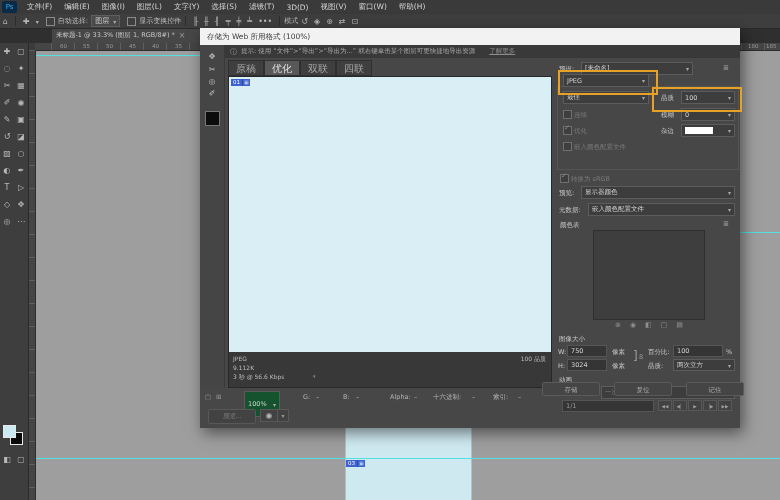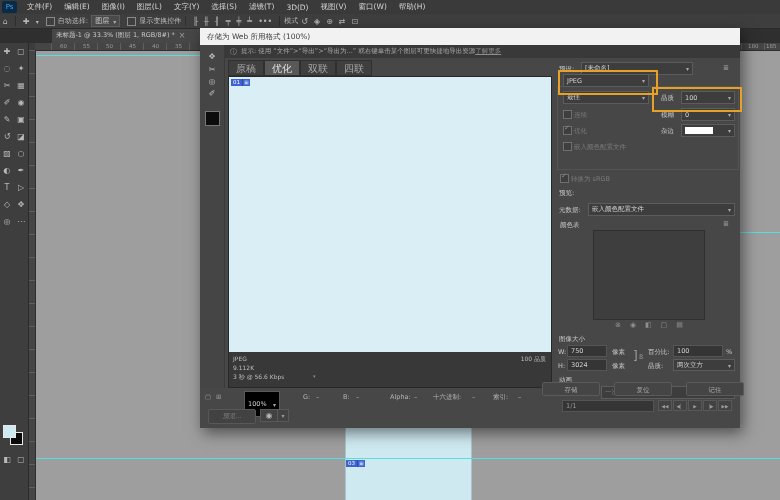--- a/index.html
+++ b/index.html
@@ -49,36 +49,36 @@
   .slice-badge .num{background:#3e63cf;color:#fff;font-size:5.5px;line-height:7px;padding:0 2px;}
   .slice-badge .ic{background:#3e63cf;color:#bcd0ff;font-size:5px;line-height:7px;padding:0 1px;border-left:1px solid #2c4aa8;}
   
   #dialog{left:200px;top:28px;width:540px;height:400px;z-index:10;background:#474747;
           box-shadow:3px 5px 14px rgba(0,0,0,.5);}
   #dlg-titlebar{left:0;top:0;width:540px;height:17px;background:#f2f2f2;color:#3c3c3c;
                 font-size:7.5px;line-height:17px;padding-left:7px;box-sizing:border-box;}
   #dlg-tip{left:24px;top:17px;width:516px;height:13px;background:#393939;color:#a8a8a8;font-size:6.5px;
            display:flex;align-items:center;}
   #dlg-tip .info-ic{color:#9a9a9a;font-size:7px;margin:0 4px 0 6px;}
-  #dlg-tip .more{color:#8b8b8b;text-decoration:underline;}
+  #dlg-tip .more{color:#8b8b8b;margin-left:14px;text-decoration:underline;}
   #dlg-tools{left:0;top:17px;width:24px;height:343px;background:#454545;border-right:1px solid #3a3a3a;}
   .dlg-tool{position:absolute;left:5px;width:14px;height:12px;color:#bdbdbd;font-size:8px;line-height:12px;text-align:center;}
   #dlg-swatch{position:absolute;left:5px;top:66px;width:13px;height:13px;background:#0c0c0c;border:1px solid #777;}
   .dlg-tab{position:absolute;top:32px;height:16px;width:36px;background:#3f3f3f;border:1px solid #303030;
            color:#a8a8a8;font-size:10px;line-height:16px;text-align:center;box-sizing:border-box;}
   .dlg-tab.active{background:#585858;color:#e0e0e0;}
   #preview-frame{left:28px;top:48px;width:324px;height:312px;border:1px solid #282828;box-sizing:border-box;background:#d9eef5;}
   #preview-canvas{left:0;top:0;width:322px;height:275px;background:#d9eef5;}
   #preview-info{left:0;top:275px;width:322px;height:35px;background:#383838;color:#bdbdbd;font-size:6px;}
   #preview-info .line{position:absolute;left:4px;}
   #preview-info .qual{position:absolute;right:5px;top:3px;}
   
   #dlg-status{left:0;top:362px;width:540px;height:16px;color:#b3b3b3;font-size:6.5px;}
   .st{position:absolute;top:3px;}
-  .zoom-dd{position:absolute;left:44px;top:1px;width:36px;height:12px;background:#000000;border:1px solid #5a5a5a;
+  .zoom-dd{position:absolute;left:44px;top:1px;width:36px;height:12px;background:#14532d;border:1px solid #5a5a5a;
            display:flex;align-items:center;justify-content:space-between;padding:12px 3px;box-sizing:border-box;color:#cfcfcf;}
   #dlg-bottomleft{left:0;top:380px;width:350px;height:18px;font-style:italic;}
   .pv-btn{position:absolute;left:8px;top:1px;width:46px;height:13px;background:#424242;border:1px solid #585858;
           color:#7c7c7c;font-size:6.5px;text-align:center;line-height:13px;border-radius:2px;}
   .browser-w{position:absolute;left:60px;top:1px;height:13px;display:flex;}
   .browser-w .ic{width:16px;background:#424242;border:1px solid #585858;color:#b5b5b5;font-size:8px;line-height:12px;text-align:center;}
   .browser-w .car{width:10px;background:#424242;border:1px solid #585858;border-left:none;color:#9a9a9a;font-size:6px;line-height:12px;text-align:center;}
   
   #panel{left:355px;top:30px;width:185px;height:370px;color:#c8c8c8;font-size:6.5px;}
   .plbl{position:absolute;white-space:nowrap;}
@@ -325,20 +325,24 @@
 
       <span class="pcb" style="left:8px;top:84px"></span>
       <span class="plbl dim" style="left:19px;top:85px">嵌入颜色配置文件</span>
 
       <span class="pcb" style="left:5px;top:116px">
           <i>✓</i>
         </span>
       <span class="plbl dim" style="left:16px;top:117px">转换为 sRGB</span>
 
       <span class="plbl" style="left:4px;top:131px">预览:</span>
+      <div class="dd" style="left:26px;top:128px;width:154px">
+        <span>显示器颜色</span>
+        <span class="caret">▾</span>
+      </div>
       <span class="plbl" style="left:4px;top:148px">元数据:</span>
       <div class="dd" style="left:33px;top:145px;width:147px">
         <span>嵌入颜色配置文件</span>
         <span class="caret">▾</span>
       </div>
 
       <span class="plbl" style="left:5px;top:163px">颜色表</span>
       <span class="menu-ic" style="left:168px;top:162px">≣</span>
       <div id="ct-box"></div>
       <div class="ct-icons">

